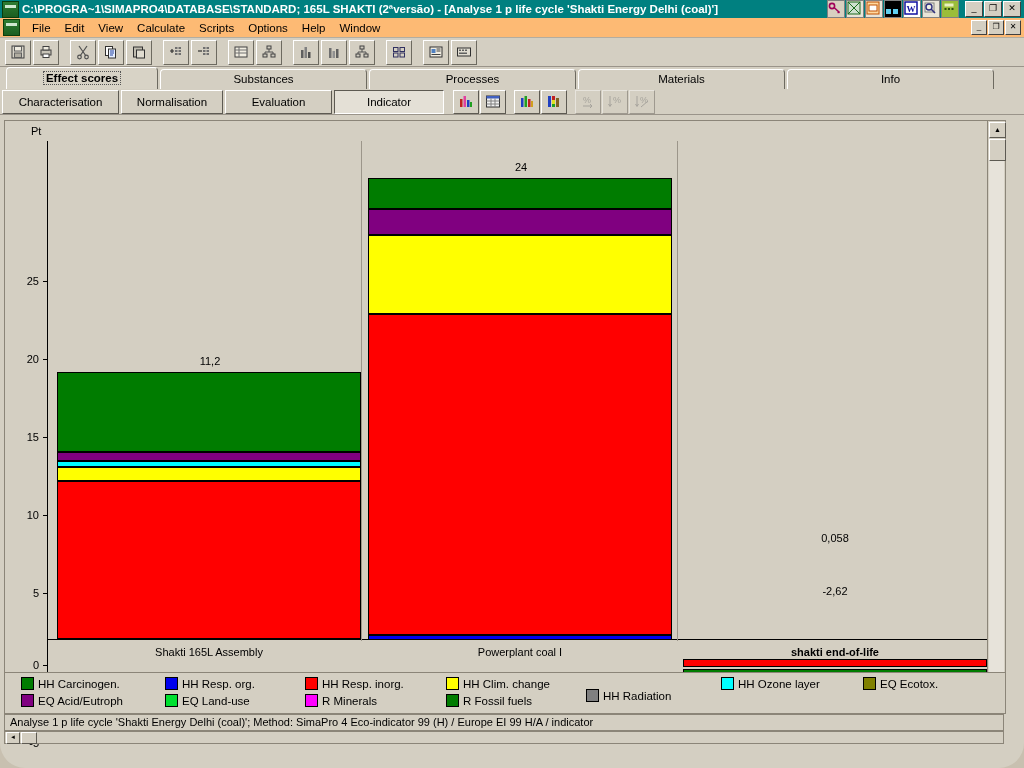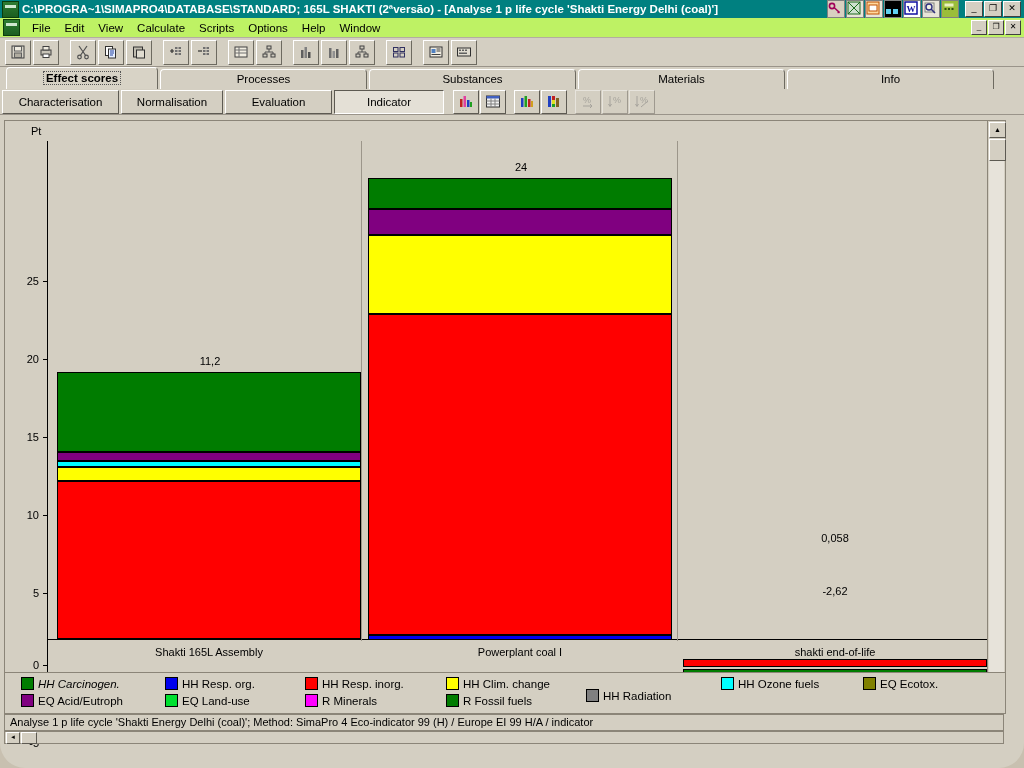--- a/index.html
+++ b/index.html
@@ -39,21 +39,21 @@
   .winbtns{display:flex;gap:1px;flex:none;margin-right:2px;}
   .winbtn{
     width:16px;height:14px;background:#d4cfc2;
     border-top:1px solid #fff;border-left:1px solid #fff;
     border-right:1px solid #404040;border-bottom:1px solid #404040;
     font-size:9px;line-height:12px;text-align:center;color:#000;
   }
 
   
   .menubar{
-    height:19px;background:#bef264;display:flex;align-items:center;
+    height:19px;background:#fdba74;display:flex;align-items:center;
     border-bottom:1px solid #b3ada0;
   }
   .menu-ico{
     width:15px;height:15px;margin:0 5px 0 3px;flex:none;
     background:linear-gradient(#2e7d32,#1b5e20);border:1px solid #0b3d0b;
     position:relative;
   }
   .menu-ico:after{
     content:"";position:absolute;left:2px;top:3px;right:2px;height:3px;
     background:#cfe8cf;
@@ -412,24 +412,24 @@
           </g>
         </svg>
     </div>
   </div>
 
   <div class="tabstrip">
     <div class="tab active" style="width:150px;">
       <span class="tab-lbl">Effect scores</span>
     </div>
     <div class="tab" style="width:205px;">
+      <span class="tab-lbl">Substances</span>
+    </div>
+    <div class="tab" style="width:205px;">
       <span class="tab-lbl">Processes</span>
-    </div>
-    <div class="tab" style="width:205px;">
-      <span class="tab-lbl">Substances</span>
     </div>
     <div class="tab" style="width:205px;">
       <span class="tab-lbl">Materials</span>
     </div>
     <div class="tab" style="width:205px;">
       <span class="tab-lbl">Info</span>
     </div>
   </div>
 
   <div class="subtabs">
@@ -533,32 +533,32 @@
       <div class="bar-seg" style="left:363px;top:193px;width:304px;height:321px;background:#ff0000;"></div>
       <div class="bar-seg" style="left:363px;top:514px;width:304px;height:5px;background:#0000ee;"></div>
 
       <div class="bar-val" style="left:775px;top:405px;width:110px;margin-top:6px;">0,058</div>
       <div class="bar-seg" style="left:678px;top:538px;width:304px;height:8px;background:#ff0000;"></div>
       <div class="bar-seg" style="left:678px;top:548px;width:304px;height:33px;background:#007c00;"></div>
       <div class="bar-val" style="left:775px;top:464px;width:110px;">-2,62</div>
 
       <div class="cat-lbl" style="left:104px;top:525px;width:200px;">Shakti 165L Assembly</div>
       <div class="cat-lbl" style="left:415px;top:525px;width:200px;">Powerplant coal I</div>
-      <div class="cat-lbl" style="left:730px;top:525px;width:200px;">shakti end-of-life</div>
+      <div class="cat-lbl" style="left:730px;top:525px;width:200px;font-weight:bold;">shakti end-of-life</div>
     </div>
 
     <div class="scroll">
       <div class="sb-track"></div>
       <div class="sb-arrow" style="position:relative;z-index:2;">▲</div>
       <div class="sb-thumb" style="position:relative;z-index:2;"></div>
     </div>
   </div>
 
   <div class="legend">
-    <div class="lg-item" style="left:16px;top:4px;font-style:italic;">
+    <div class="lg-item" style="left:16px;top:4px;">
       <span class="lg-sw" style="background:#007c00;"></span>
       <span>HH Carcinogen.</span>
     </div>
     <div class="lg-item" style="left:160px;top:4px;">
       <span class="lg-sw" style="background:#0000ee;"></span>
       <span>HH Resp. org.</span>
     </div>
     <div class="lg-item" style="left:300px;top:4px;">
       <span class="lg-sw" style="background:#ff0000;"></span>
       <span>HH Resp. inorg.</span>
@@ -566,21 +566,21 @@
     <div class="lg-item" style="left:441px;top:4px;">
       <span class="lg-sw" style="background:#ffff00;"></span>
       <span>HH Clim. change</span>
     </div>
     <div class="lg-item" style="left:581px;top:16px;">
       <span class="lg-sw" style="background:#808080;"></span>
       <span>HH Radiation</span>
     </div>
     <div class="lg-item" style="left:716px;top:4px;">
       <span class="lg-sw" style="background:#00ffff;"></span>
-      <span>HH Ozone fuels</span>
+      <span>HH Ozone layer</span>
     </div>
     <div class="lg-item" style="left:858px;top:4px;">
       <span class="lg-sw" style="background:#808000;"></span>
       <span>EQ Ecotox.</span>
     </div>
 
     <div class="lg-item" style="left:16px;top:21px;">
       <span class="lg-sw" style="background:#800080;"></span>
       <span>EQ Acid/Eutroph</span>
     </div>

